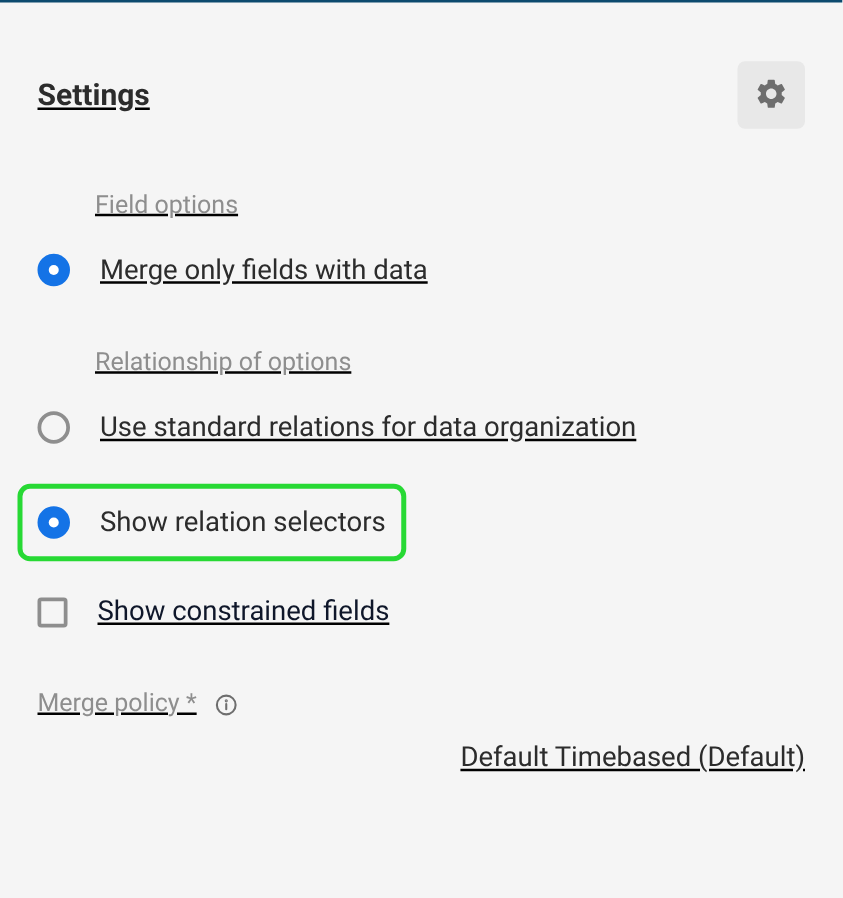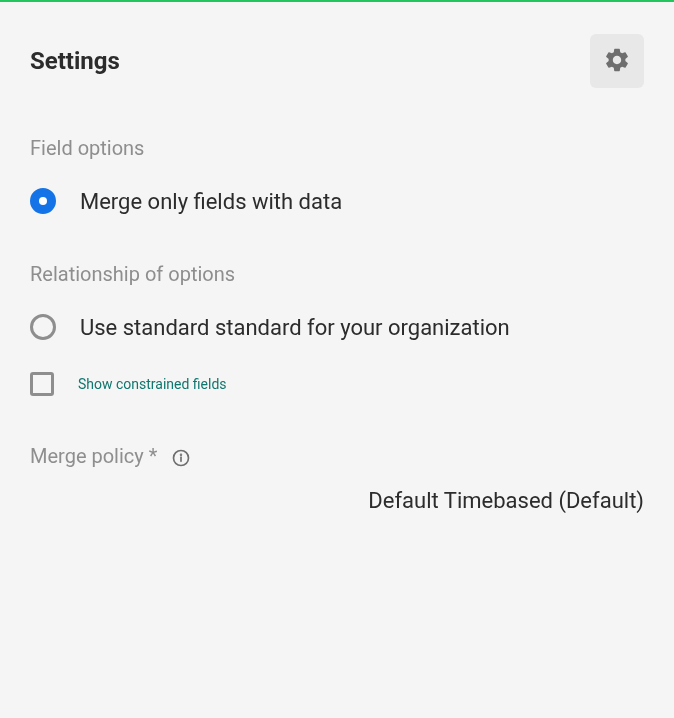--- a/index.html
+++ b/index.html
@@ -11,22 +11,23 @@
     body {
       font-family: -apple-system, BlinkMacSystemFont, "Segoe UI", Roboto, Helvetica, Arial, sans-serif;
       background: #f5f5f5;
       width: 674px;
       height: 718px;
       padding: 0;
     }
     
     .panel {
       background: #f5f5f5;
-      padding: 32px 30px;
-      border-top: 2px solid #22c55e;
+      padding: 47px 30px;
+      border-top: 2px solid #0c4a6e;
+      text-decoration: underline;
     }
     
     .header {
       display: flex;
       justify-content: space-between;
       align-items: center;
       margin-bottom: 48px;
     }
     
     .header-title {
@@ -51,20 +52,21 @@
       width: 28px;
       height: 28px;
       fill: #6e6e6e;
     }
     
     .section-label {
       font-size: 20px;
       color: #8e8e8e;
       margin-bottom: 28px;
       font-weight: 400;
+      margin-left: 46px;
     }
     
     .radio-option {
       display: flex;
       align-items: center;
       margin-bottom: 32px;
       cursor: pointer;
     }
     
     .radio-circle {
@@ -110,22 +112,22 @@
     .checkbox-square {
       width: 24px;
       height: 24px;
       border: 3px solid #8e8e8e;
       border-radius: 3px;
       margin-right: 24px;
       flex-shrink: 0;
     }
     
     .checkbox-label {
-      font-size: 14px;
-      color: #0f766e;
+      font-size: 22px;
+      color: #0f172a;
       font-weight: 400;
     }
     
     .section-gap {
       margin-top: 48px;
     }
     
     .highlighted {
       border: 4px solid #27d934;
       border-radius: 10px;
@@ -199,23 +201,29 @@
       <span class="radio-label">Merge only fields with data</span>
     </div>
 
   </div>
 
   <div class="section-gap">
     <div class="section-label">Relationship of options</div>
     
     <div class="radio-option">
       <div class="radio-circle"></div>
-      <span class="radio-label">Use standard standard for your organization</span>
-    </div>
-    
+      <span class="radio-label">Use standard relations for data organization</span>
+    </div>
+    
+    <div class="highlighted">
+      <div class="radio-option">
+        <div class="radio-circle selected"></div>
+        <span class="radio-label">Show relation selectors</span>
+      </div>
+    </div>
     
     <div class="checkbox-option">
       <div class="checkbox-square"></div>
       <span class="checkbox-label">Show constrained fields</span>
     </div>
   </div>
 
   <div class="merge-policy-row">
     <span class="merge-policy-label">Merge policy *</span>
     <span class="info-icon">

